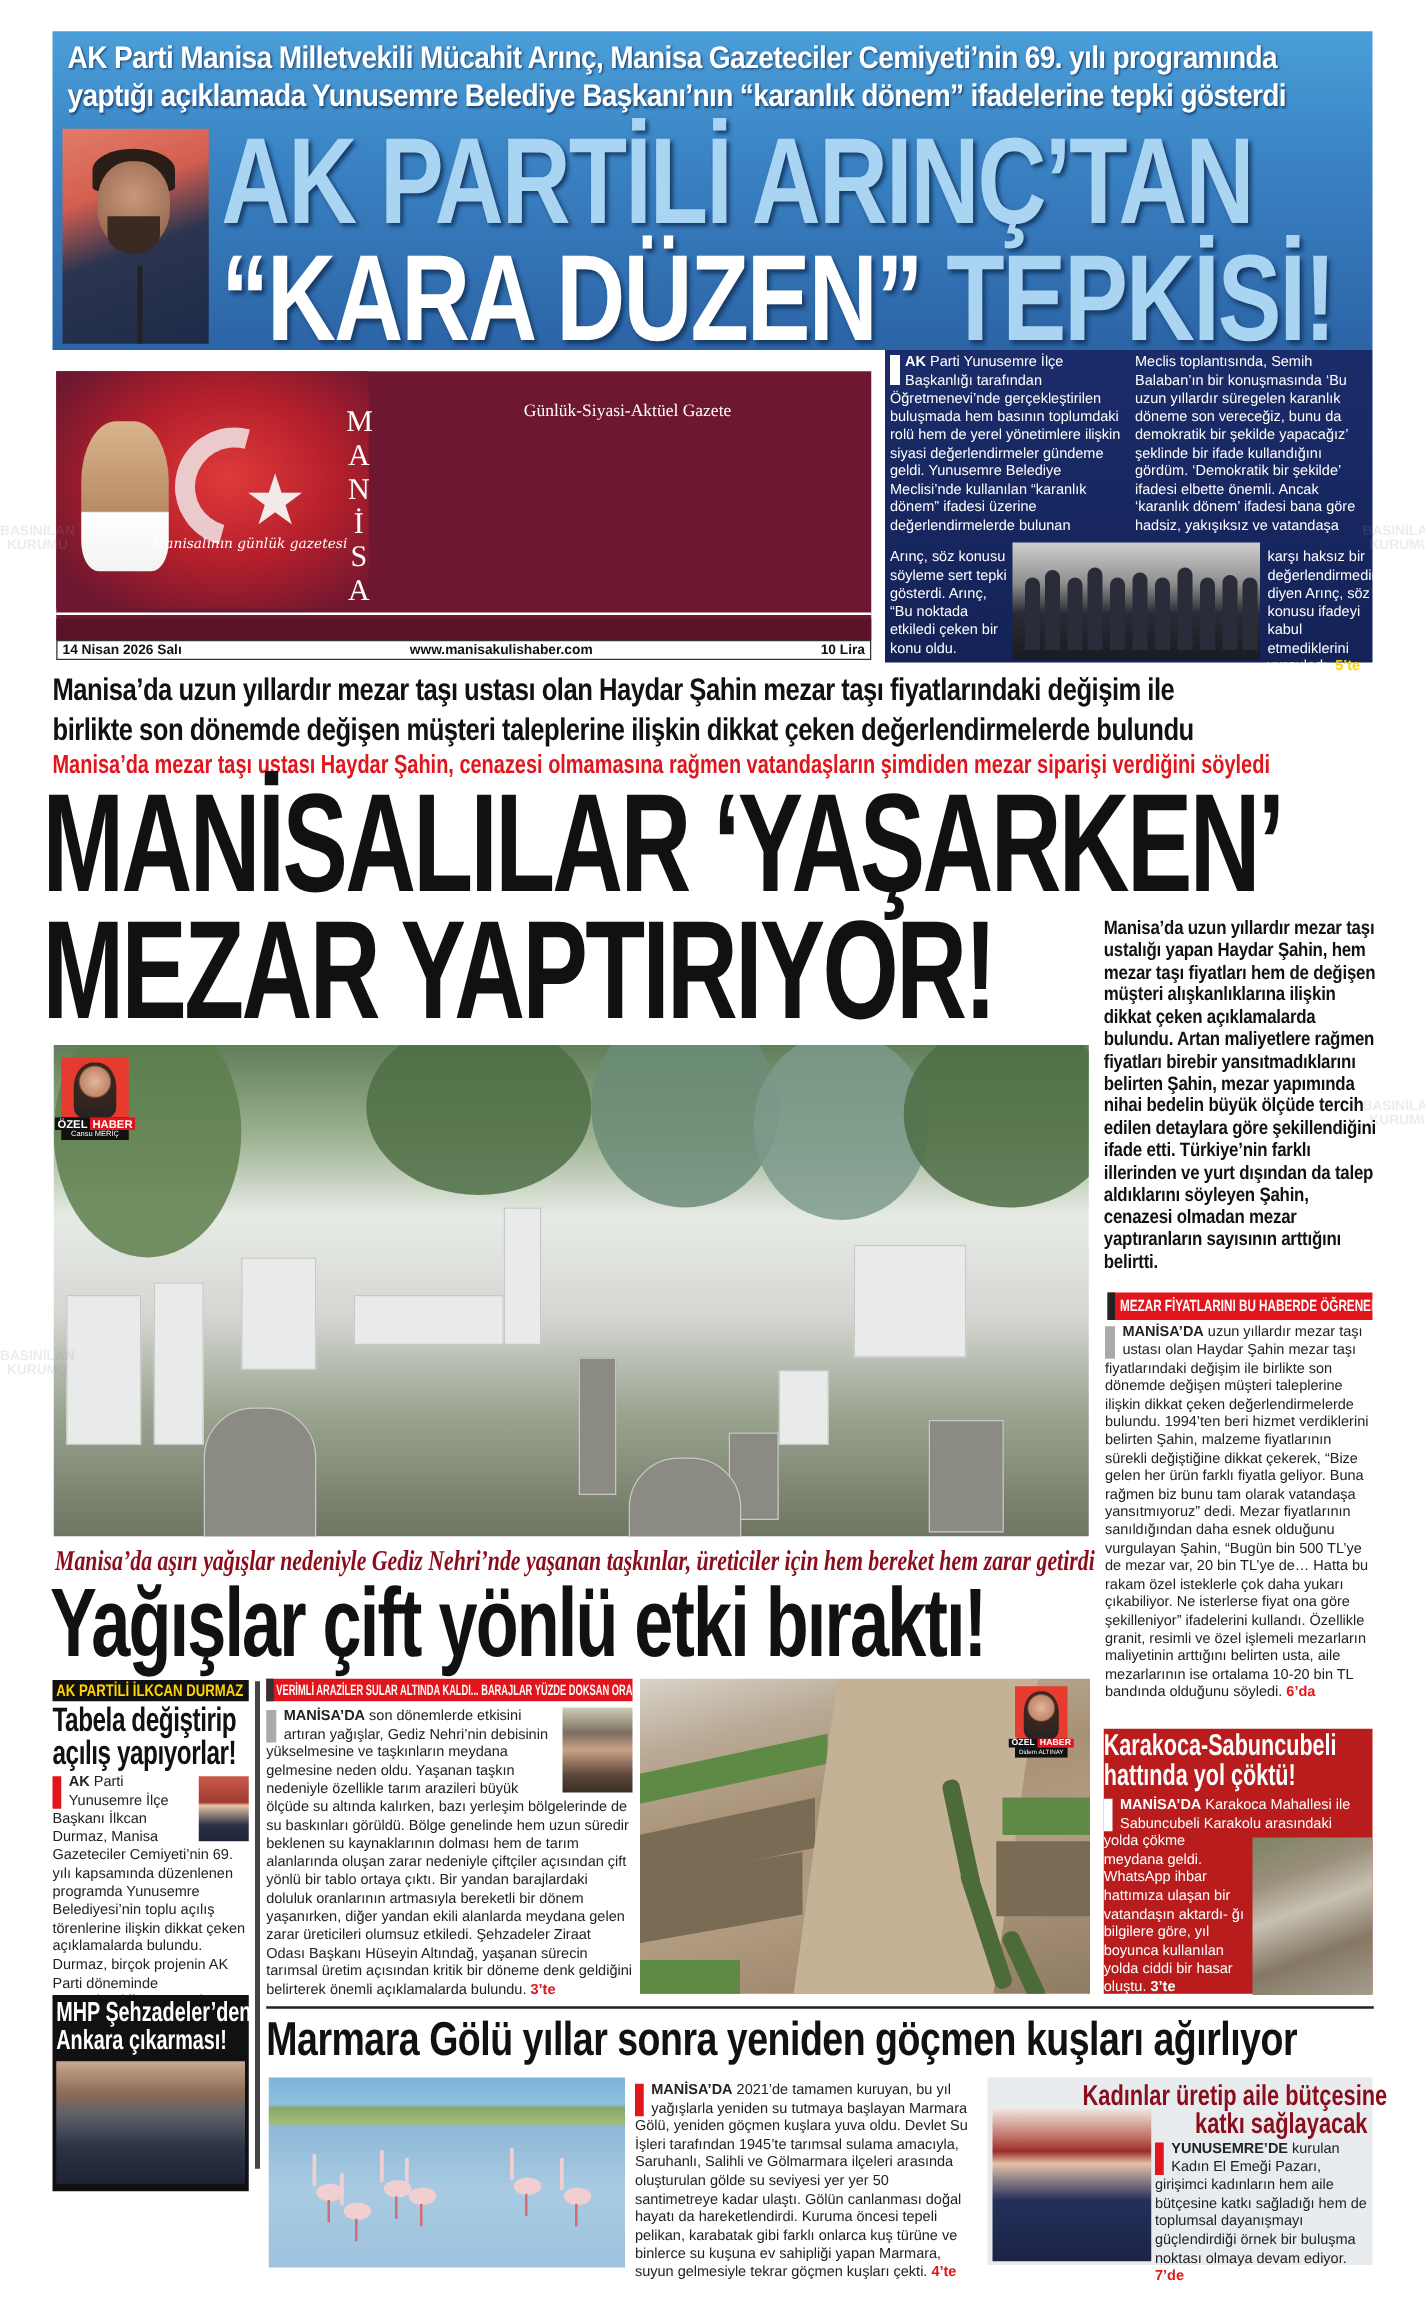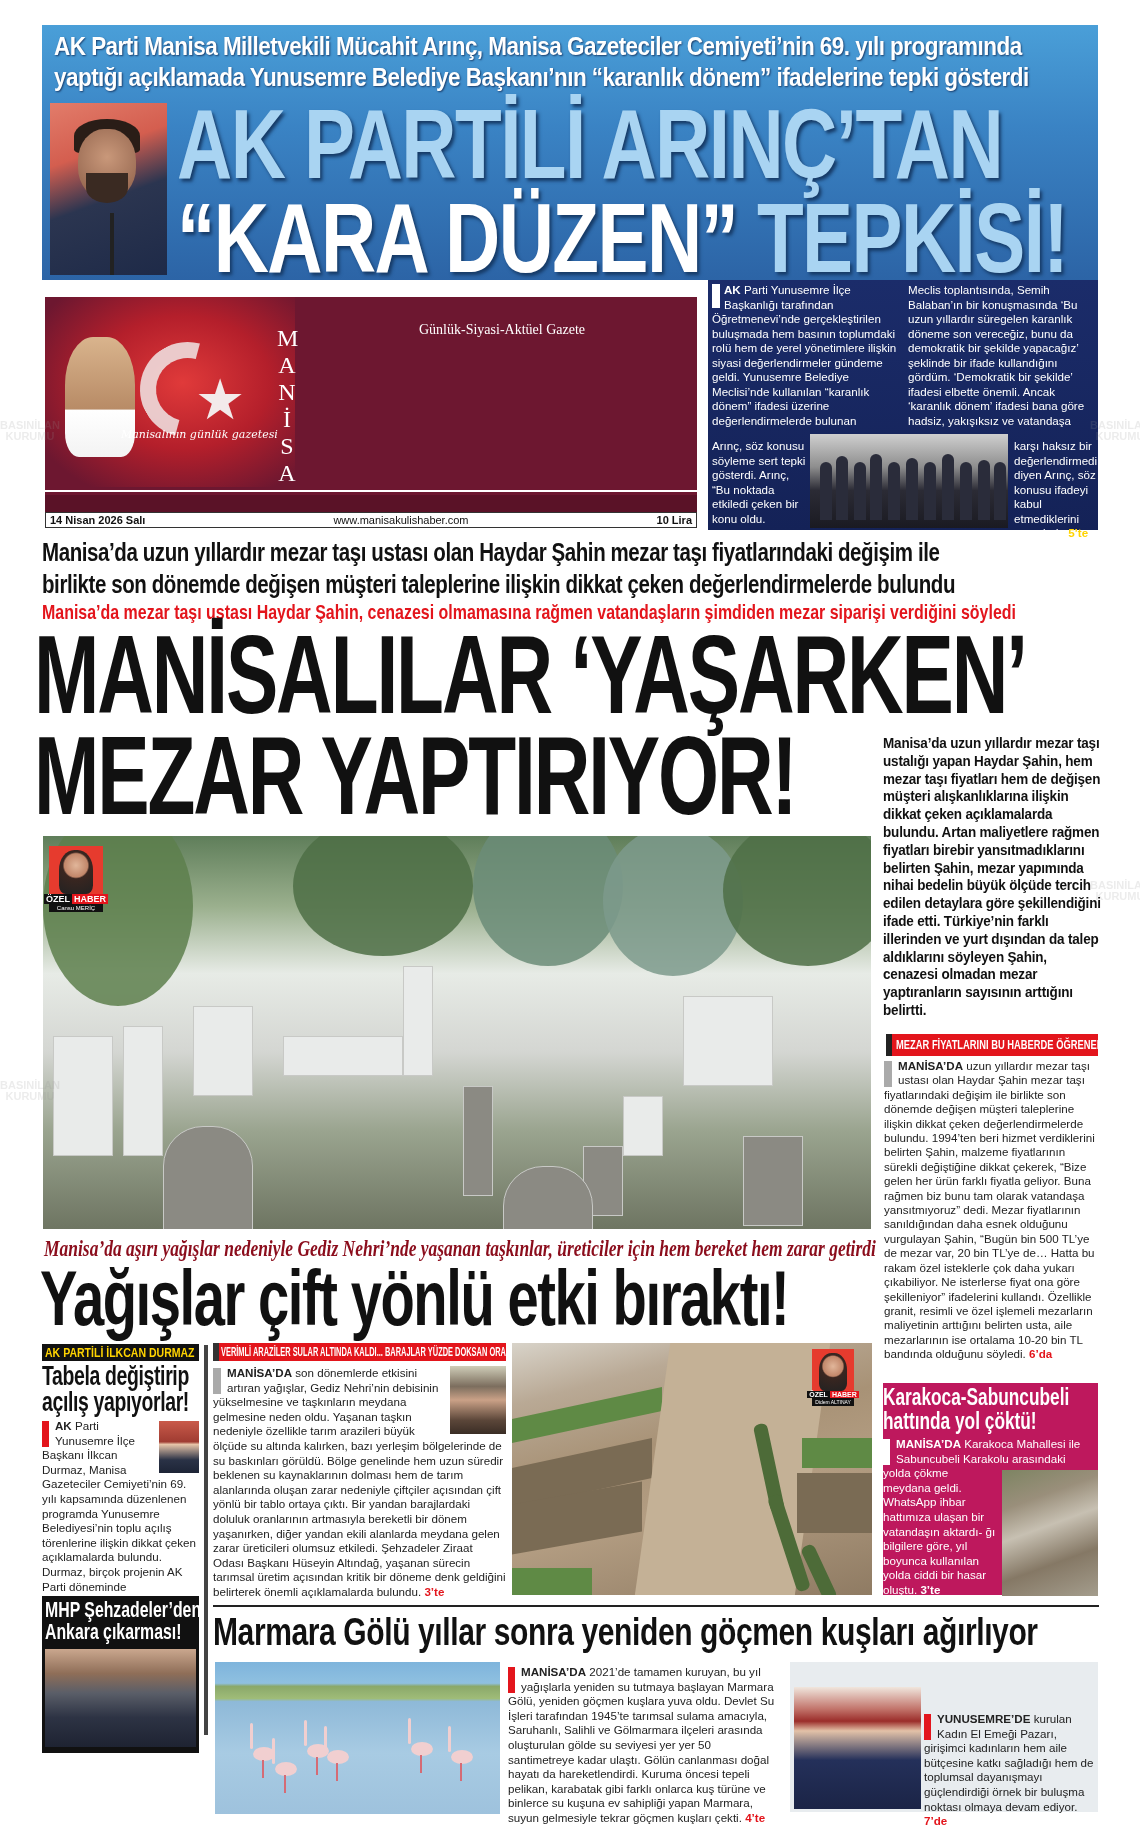--- a/index.html
+++ b/index.html
@@ -24,21 +24,21 @@
 #mast .star{position:absolute;left:150px;top:75px;color:#f3eaea;font-size:56px;line-height:56px}
 #mast .ata{position:absolute;left:20px;top:40px;width:70px;height:120px;border-radius:40% 40% 20% 20%;background:linear-gradient(180deg,#d9b48d 0%,#b88b66 60%,#fff 61%,#f3f3f3 100%)}
 #mast .slogan{position:absolute;left:76px;top:131px;color:#fff;font-family:"DejaVu Serif",serif;font-style:italic;font-size:11px}
 #mast .vert{position:absolute;left:232px;top:28px;width:20px;color:#fff;font-family:"Liberation Serif",serif;font-size:24px;line-height:27px;text-align:center}
 #mast .logo{position:absolute;left:262px;top:0px;color:#fff;font-family:"Liberation Serif",serif;font-size:186px;line-height:190px;letter-spacing:-6px;text-shadow:-3px 0 0 #000,2px 2px 0 #2b0c15}
 #mast .logo .y{font-size:210px;vertical-align:top;position:relative;top:-34px}
 #mast .tag{position:absolute;left:374px;top:25px;color:#fff;font-family:Liberation Serif, serif;font-size:14px}
 #mast .rule{position:absolute;left:0;top:193px;width:100%;height:2px;background:#fff}
 #mast .strip{position:absolute;left:0;top:198px;width:100%;height:17px;background:#5a1227}
 #mastbar{left:45px;top:512px;width:652px;height:16px;border:1px solid #333;background:#fff;font-size:11px;font-weight:bold;display:flex;justify-content:space-between;align-items:center;padding:0 4px}
-#mastbar .url{font-weight:normal}
+#mastbar .url{font-weight:bold}
 
 #navy{left:708px;top:280px;width:390px;height:250px;background:linear-gradient(180deg,#1b2c6a 0%,#142257 100%);color:#fff;font-size:11.6px;line-height:14.5px}
 #navy .colL{position:absolute;left:4px;top:3px;width:190px}
 #navy .colR{position:absolute;left:200px;top:3px;width:186px}
 #navy .bar{display:inline-block;width:8px;height:24px;background:#fff;float:left;margin:1px 4px 0 0}
 #navy .pic{position:absolute;left:102px;top:154px;width:198px;height:94px;background:linear-gradient(180deg,#cfcfcf 0%,#8e8e8e 35%,#2b2b35 60%,#1a1a22 100%)}
 #navy .pic span{position:absolute;bottom:8px;width:12px;height:58px;border-radius:6px 6px 0 0;background:#2a2c3a}
 #navy .colL2{position:absolute;left:4px;top:159px;width:96px}
 #navy .colR2{position:absolute;left:306px;top:159px;width:84px}
 .see{font-weight:bold;color:#ffd400}
@@ -80,21 +80,21 @@
 #col2{left:213px;top:1343px;width:293px}
 #col2 .tag{background:#e3151c;border-left:6px solid #333;color:#fff;font-size:12px;line-height:18px;white-space:nowrap;overflow:hidden;padding-left:2px}
 #col2 .tag span{display:inline-block;transform:scaleX(0.62);transform-origin:left}
 #col2 .body{font-size:11.6px;line-height:14.6px;color:#222;margin-top:5px}
 #col2 .mini{float:right;width:56px;height:68px;margin:0 0 0 4px;background:linear-gradient(180deg,#cfcdb8 0,#7c6e5e 30%,#caa187 50%,#5b4639 80%,#3a2d25 100%)}
 #flood{left:512px;top:1343px;width:360px;height:252px;background:linear-gradient(165deg,#d8d3c9 0%,#b9a995 18%,#a89276 40%,#b39d82 60%,#8f7b63 100%);overflow:hidden}
 #flood .field{position:absolute;background:#5f8a45}
 #flood .field.b{background:#7a6b54}
 #flood .river{position:absolute;left:140px;top:0;width:160px;height:260px;background:#c4b196;transform:skewX(-8deg)}
 #flood .row{position:absolute;width:14px;border-radius:6px;background:#4d6b38}
-#col4{left:883px;top:1383px;width:215px;height:212px;background:#be185d;color:#fff;padding:2px 0}
+#col4{left:883px;top:1383px;width:215px;height:212px;background:#b91c1c;color:#fff;padding:2px 0}
 #col4 .hd{font-size:24px;line-height:24px;white-space:nowrap;transform:scaleX(0.72)}
 #col4 .body{font-size:11.6px;line-height:14.6px;margin-top:4px;position:relative}
 #col4 .mini{float:right;width:96px;height:126px;margin:4px 0 0 4px;background:linear-gradient(160deg,#7d8462 0,#9a8f7b 25%,#c7c0b2 45%,#857865 70%,#a49d8d 100%)}
 #col4 .see2{color:#fff;font-weight:bold}
 
 #hr4{left:213px;top:1605px;width:886px;height:2px;background:#222}
 #col5{left:42px;top:1596px;width:157px;background:#111;color:#fff;padding:3px 3px 6px}
 #col5 .hd{font-size:22px;line-height:22px;white-space:nowrap;transform:scaleX(0.72)}
 #col5 .body{font-size:11.6px;line-height:14.6px;margin-top:4px}
 #col5 .pic{margin-top:6px;height:98px;background:linear-gradient(180deg,#caa78e 0,#8f6e58 25%,#5a5e68 45%,#2d3344 70%,#1e2332 100%);position:relative}
@@ -272,20 +272,24 @@
   <div class="fl" style="left:38px;top:85px"></div>
   <div class="fl" style="left:60px;top:100px"></div>
   <div class="fl" style="left:92px;top:82px"></div>
   <div class="fl" style="left:112px;top:88px"></div>
   <div class="fl" style="left:196px;top:80px"></div>
   <div class="fl" style="left:236px;top:88px"></div>
 </div>
 <div id="col6" class="abs"><span class="rbar"></span><b>MANİSA’DA</b><span> 2021’de tamamen kuruyan, bu yıl yağışlarla yeniden su tutmaya başlayan Marmara Gölü, yeniden göçmen kuşlara yuva oldu. Devlet Su İşleri tarafından 1945’te tarımsal sulama amacıyla, Saruhanlı, Salihli ve Gölmarmara ilçeleri arasında oluşturulan gölde su seviyesi yer yer 50 santimetreye kadar ulaştı. Gölün canlanması doğal hayatı da hareketlendirdi. Kuruma öncesi tepeli pelikan, karabatak gibi farklı onlarca kuş türüne ve binlerce su kuşuna ev sahipliği yapan Marmara, suyun gelmesiyle tekrar göçmen kuşları çekti.</span> <span class="seeR">4’te</span></div>
 
 <div id="col7" class="abs">
+  <div class="hd cond">
+      <div>Kadınlar üretip aile bütçesine</div>
+      <div>katkı sağlayacak</div>
+    </div>
   <div class="pic"></div>
   <div class="body"><span class="rbar"></span><b>YUNUSEMRE’DE</b><span> kurulan Kadın El Emeği Pazarı, girişimci kadınların hem aile bütçesine katkı sağladığı hem de toplumsal dayanışmayı güçlendirdiği örnek bir buluşma noktası olmaya devam ediyor.</span> <span class="seeR">7’de</span></div>
 </div>
 
 <div class="wm" style="left:0;top:420px">
     <div>BASINİLAN</div>
     <div>KURUMU</div>
   </div>
 <div class="wm" style="left:1090px;top:420px">
     <div>BASINİLAN</div>

